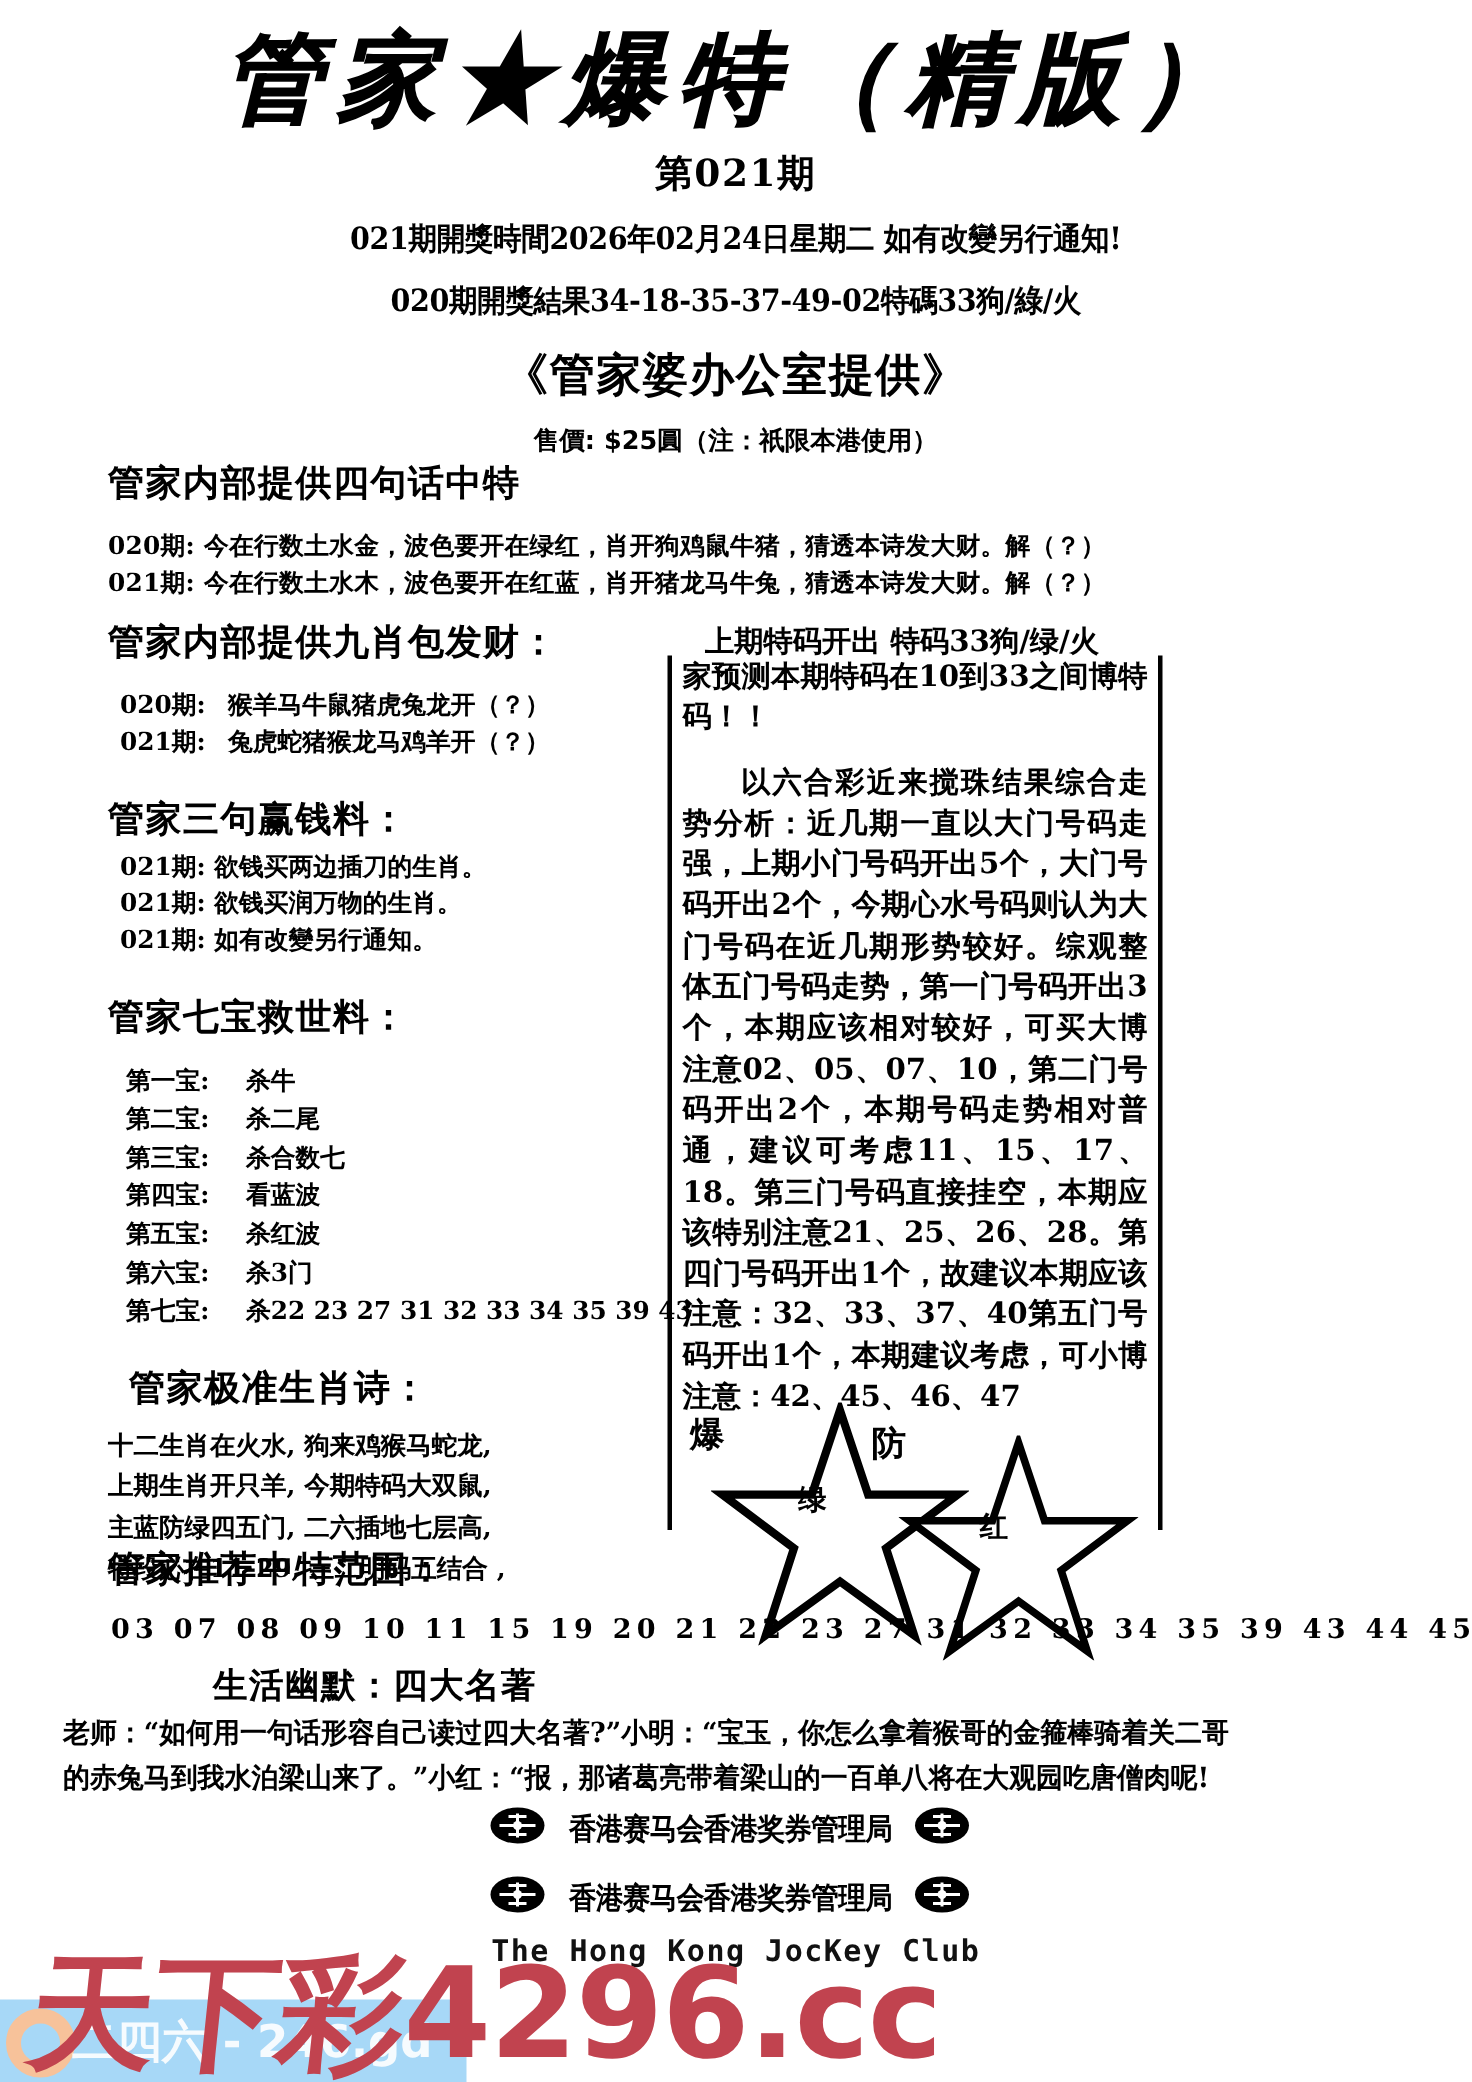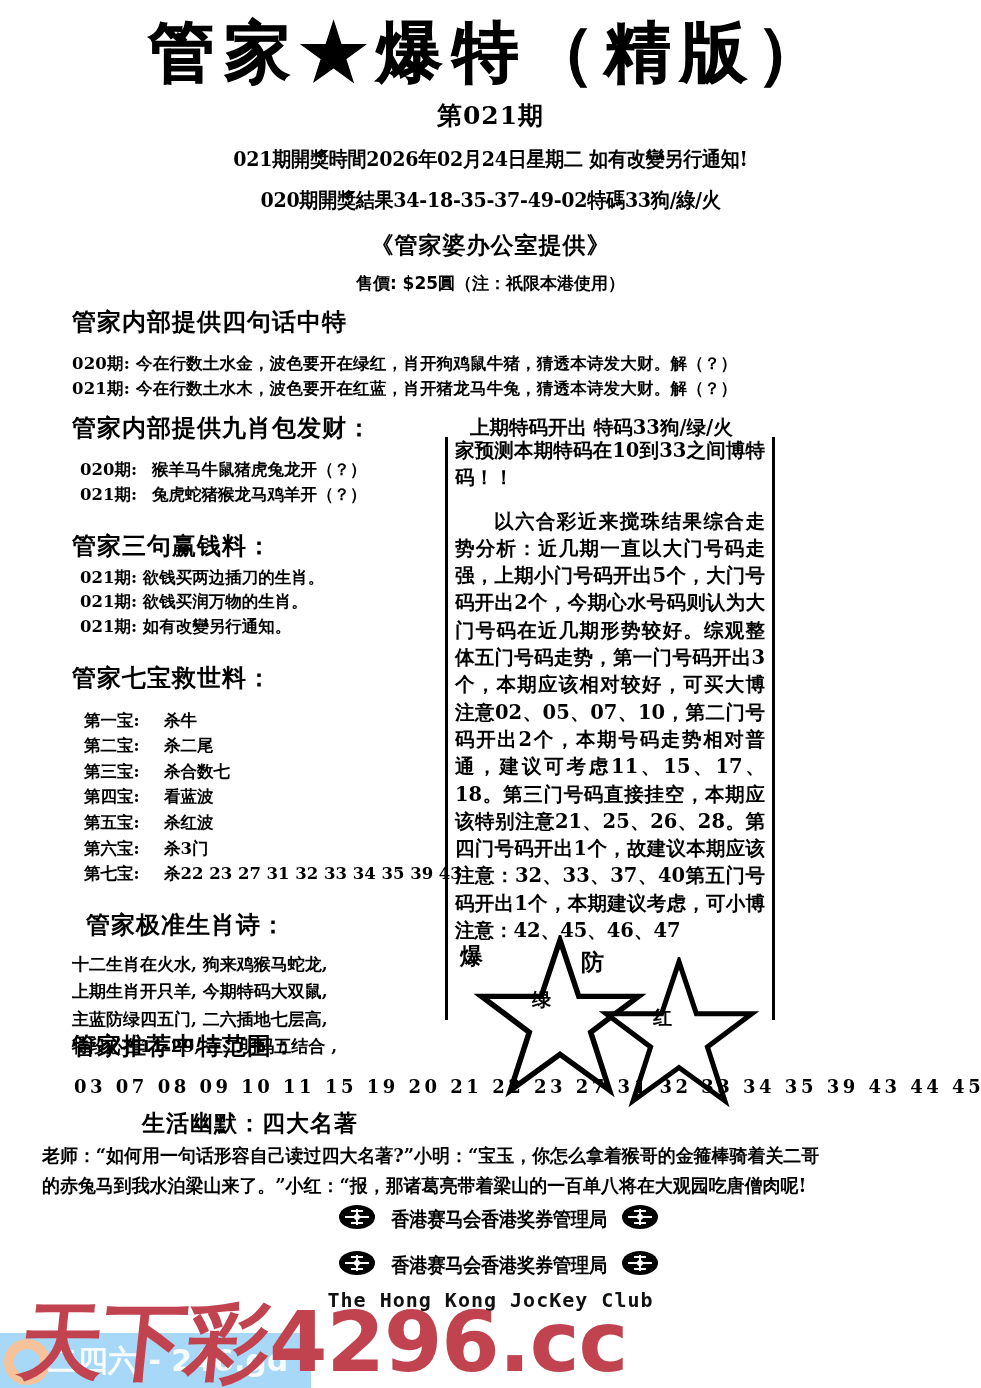--- a/index.html
+++ b/index.html
@@ -20,20 +20,21 @@
   
   .masthead {
     text-align: center;
     padding-top: 18px;
   }
   .masthead-title {
     font-family: "DejaVu Serif", "Liberation Serif", serif;
     font-size: 66px;
     font-weight: 900;
     letter-spacing: 10px;
+    font-style: italic;
     line-height: 1.05;
     white-space: nowrap;
     -webkit-text-stroke: 1px #000;
   }
   .issue-line {
     font-family: "DejaVu Serif", "Liberation Serif", serif;
     font-size: 25px;
     font-weight: 700;
     letter-spacing: 1px;
     margin-top: 12px;
@@ -41,21 +42,21 @@
   .draw-line {
     font-family: "DejaVu Serif", "Liberation Serif", serif;
     font-size: 20.5px;
     font-weight: 700;
     margin-top: 13px;
     letter-spacing: -0.3px;
     transform: scaleX(0.93);
   }
   .provider {
     font-family: "DejaVu Serif", "Liberation Serif", serif;
-    font-size: 23px;
+    font-size: 30px;
     font-weight: 900;
     margin-top: 16px;
     letter-spacing: 1px;
   }
   .price {
     font-size: 17px;
     font-weight: 700;
     margin-top: 11px;
     letter-spacing: 0px;
   }
@@ -211,21 +212,21 @@
     line-height: 1.42;
     margin-top: 4px;
     transform: scaleX(0.97);
     transform-origin: left top;
     white-space: nowrap;
   }
 
   
   .logo-row {
     position: absolute;
-    left: 16px;
+    left: 4px;
     width: 965px;
     text-align: center;
     white-space: nowrap;
   }
   #logo-row-1 { top: 1204px; }
   #logo-row-2 { top: 1250px; }
   .logo-mark {
     display: inline-block;
     vertical-align: middle;
   }

